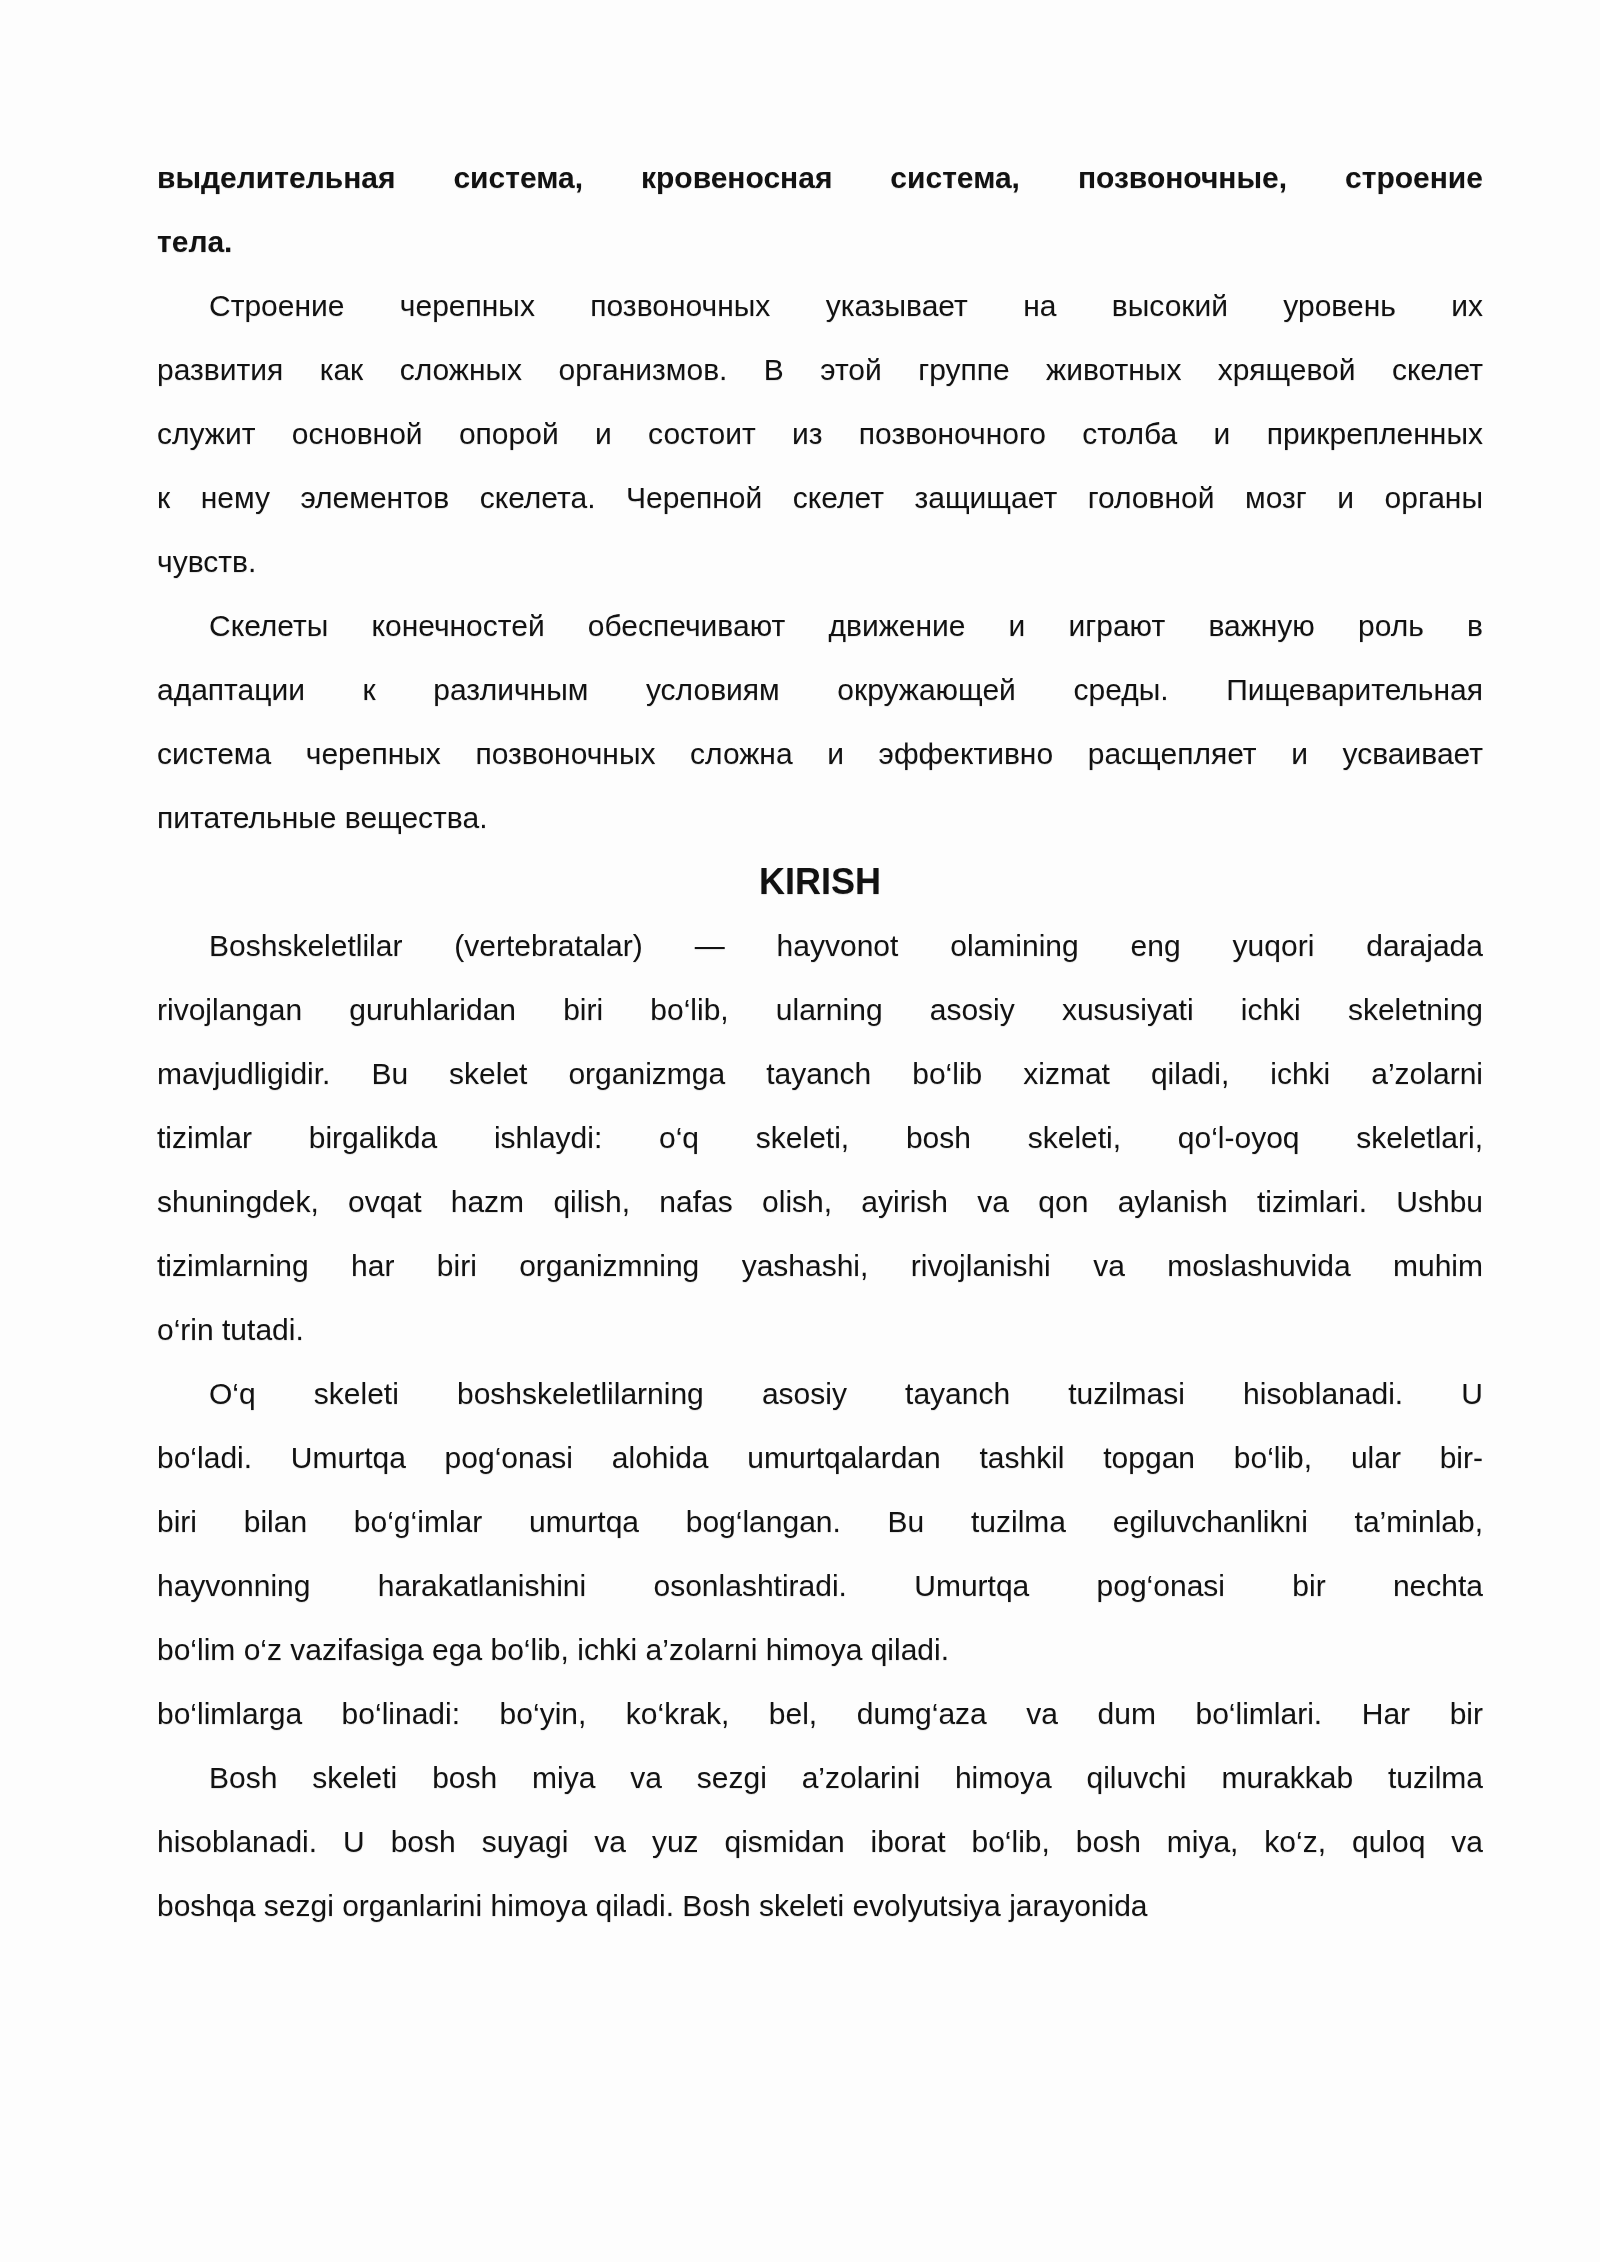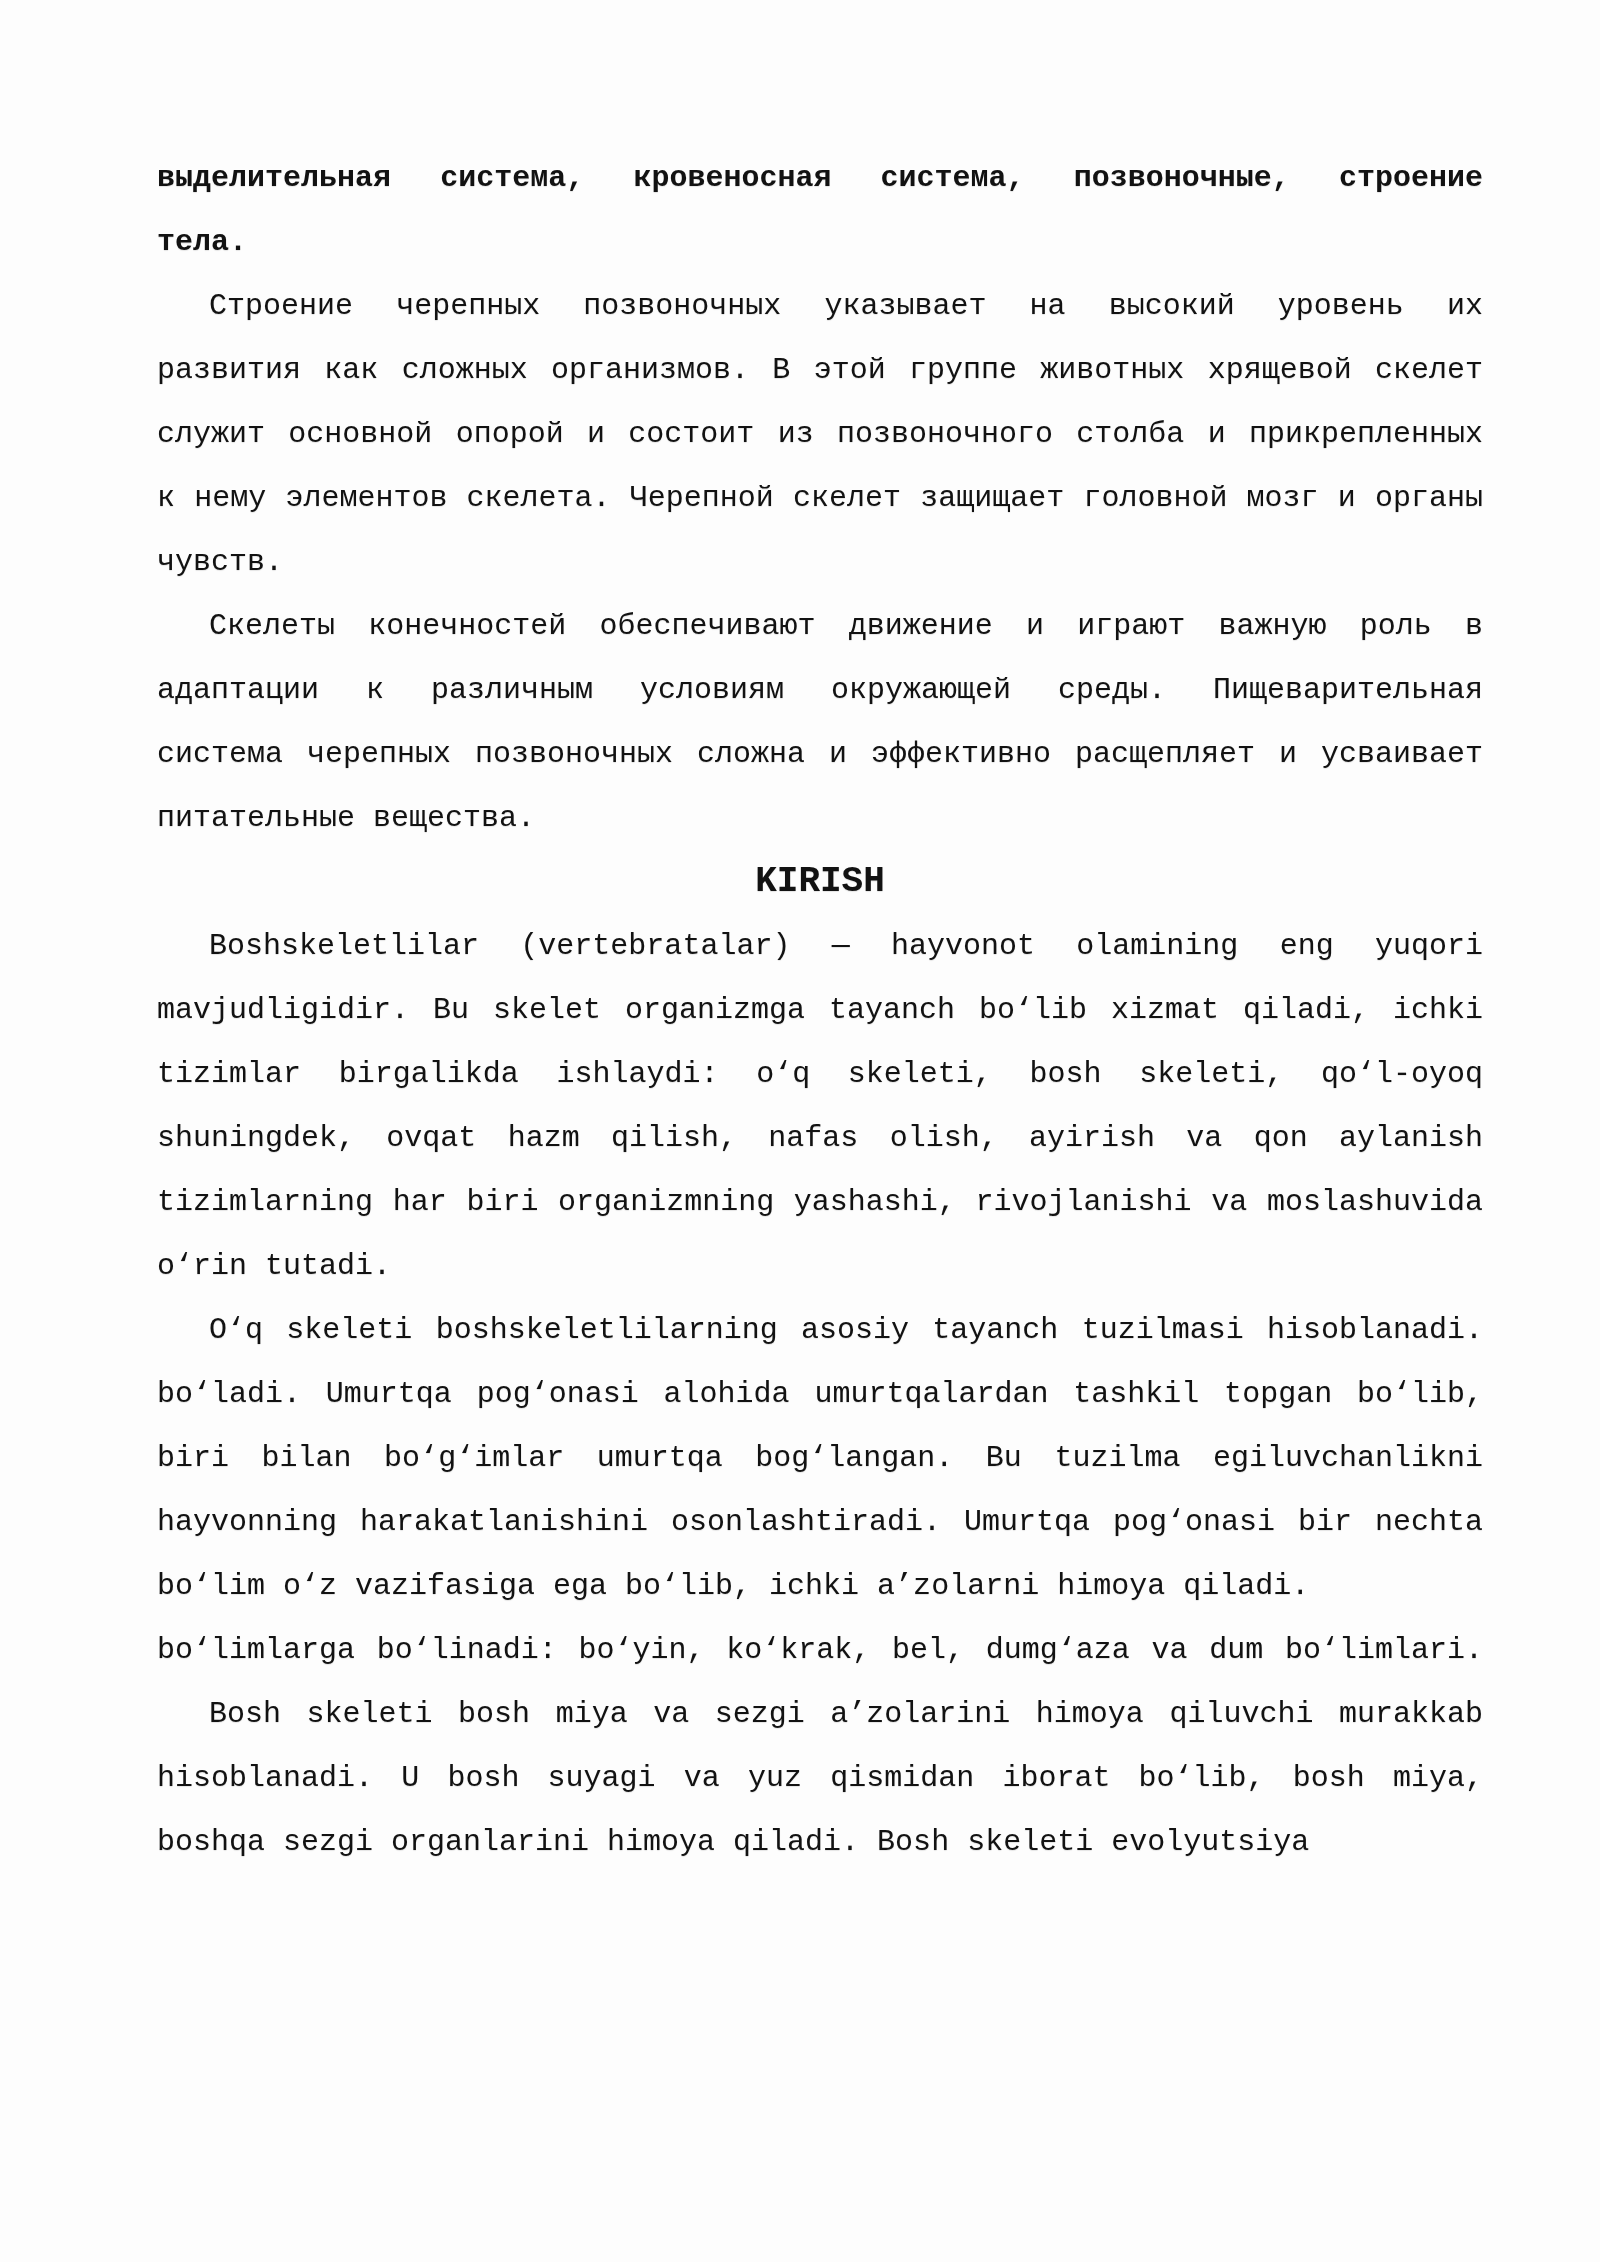--- a/index.html
+++ b/index.html
@@ -7,21 +7,21 @@
     padding: 0;
     background: #e8e8e8;
   }
   .page {
     position: relative;
     width: 1600px;
     height: 2262px;
     margin: 0 auto;
     background: #fdfdfd;
     overflow: hidden;
-    font-family: Liberation Mono, monospace;
+    font-family: Liberation Sans, sans-serif;
     color: #121212;
   }
   .text-column {
     position: absolute;
     left: 157px;
     top: 146px;
     width: 1326px;
   }
   .paragraph { margin: 0; padding: 0; }
   .line {
@@ -66,20 +66,21 @@
       </div>
       <div class="paragraph">
         <div class="line indent">Скелеты конечностей обеспечивают движение и играют важную роль в</div>
         <div class="line">адаптации к различным условиям окружающей среды. Пищеварительная</div>
         <div class="line">система черепных позвоночных сложна и эффективно расщепляет и усваивает</div>
         <div class="line last">питательные вещества.</div>
       </div>
       <div class="heading">KIRISH</div>
       <div class="paragraph">
         <div class="line indent">Boshskeletlilar (vertebratalar) — hayvonot olamining eng yuqori darajada</div>
+        <div class="line">rivojlangan guruhlaridan biri bo‘lib, ularning asosiy xususiyati ichki skeletning</div>
         <div class="line">mavjudligidir. Bu skelet organizmga tayanch bo‘lib xizmat qiladi, ichki a’zolarni</div>
         <div class="line">tizimlar birgalikda ishlaydi: o‘q skeleti, bosh skeleti, qo‘l-oyoq skeletlari,</div>
         <div class="line">shuningdek, ovqat hazm qilish, nafas olish, ayirish va qon aylanish tizimlari. Ushbu</div>
         <div class="line">tizimlarning har biri organizmning yashashi, rivojlanishi va moslashuvida muhim</div>
         <div class="line last">o‘rin tutadi.</div>
       </div>
       <div class="paragraph">
         <div class="line indent">O‘q skeleti boshskeletlilarning asosiy tayanch tuzilmasi hisoblanadi. U</div>
         <div class="line">bo‘ladi. Umurtqa pog‘onasi alohida umurtqalardan tashkil topgan bo‘lib, ular bir-</div>
         <div class="line">biri bilan bo‘g‘imlar umurtqa bog‘langan. Bu tuzilma egiluvchanlikni ta’minlab,</div>

